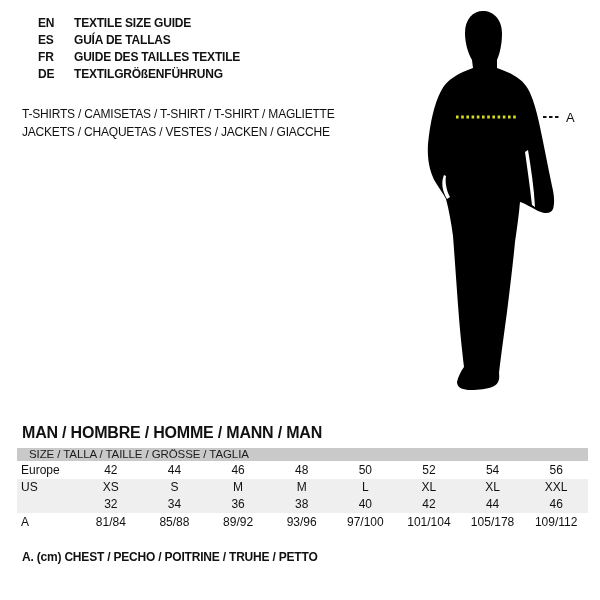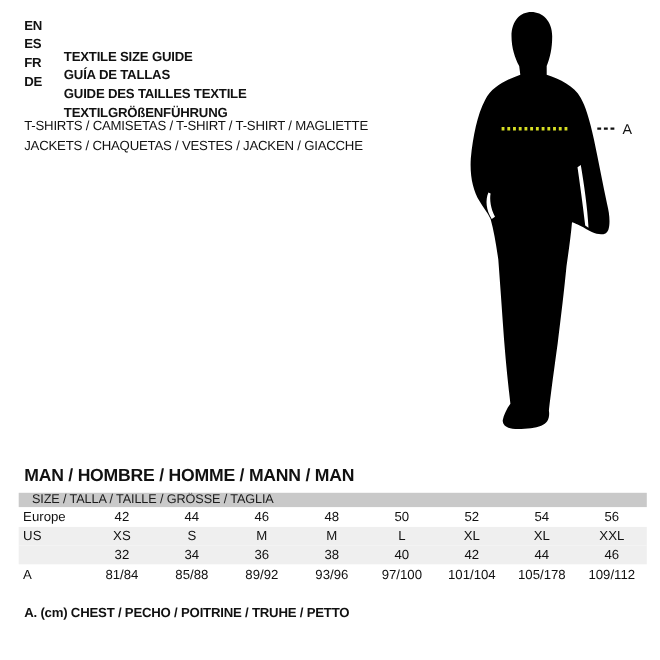--- a/index.html
+++ b/index.html
@@ -11,24 +11,24 @@
   *{margin:0;padding:0;box-sizing:border-box;}
   html,body{width:600px;height:600px;}
   body{
     position:relative;
     background:#ffffff;
     font-family:"Liberation Sans", sans-serif;
     color:var(--text);
     overflow:hidden;
   }
   
-  .lang-block{position:absolute;left:22px;top:15px;}
+  .lang-block{position:absolute;left:38px;top:15px;}
   .lang-row{display:flex;height:17px;line-height:17px;}
   .lang-code{width:36px;font-weight:700;font-size:12px;letter-spacing:-0.2px;}
-  .lang-text{font-weight:700;font-size:12px;letter-spacing:-0.2px;white-space:nowrap;margin-top:28px;}
+  .lang-text{font-weight:700;font-size:12px;letter-spacing:-0.2px;white-space:nowrap;}
   
   .cat-block{position:absolute;left:22px;top:106px;}
   .cat-line{font-weight:400;font-size:12px;line-height:17.5px;letter-spacing:-0.2px;white-space:nowrap;}
   
   .figure-svg{position:absolute;left:415px;top:5px;width:170px;height:390px;}
   .figure-svg text{font-family:"Liberation Sans", sans-serif;}
   
   .section-title{position:absolute;left:22px;top:424px;font-weight:700;font-size:16px;letter-spacing:-0.2px;white-space:nowrap;}
   
   .size-table{position:absolute;left:17px;top:448px;width:571px;font-size:12px;}

